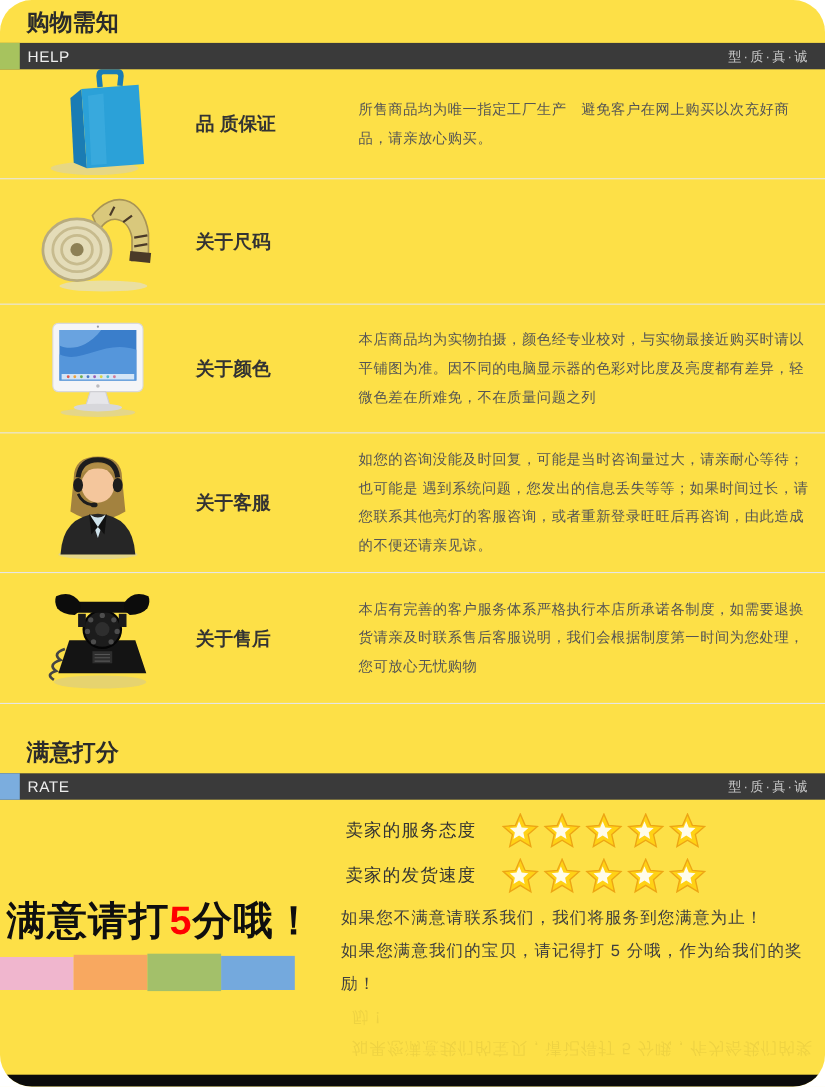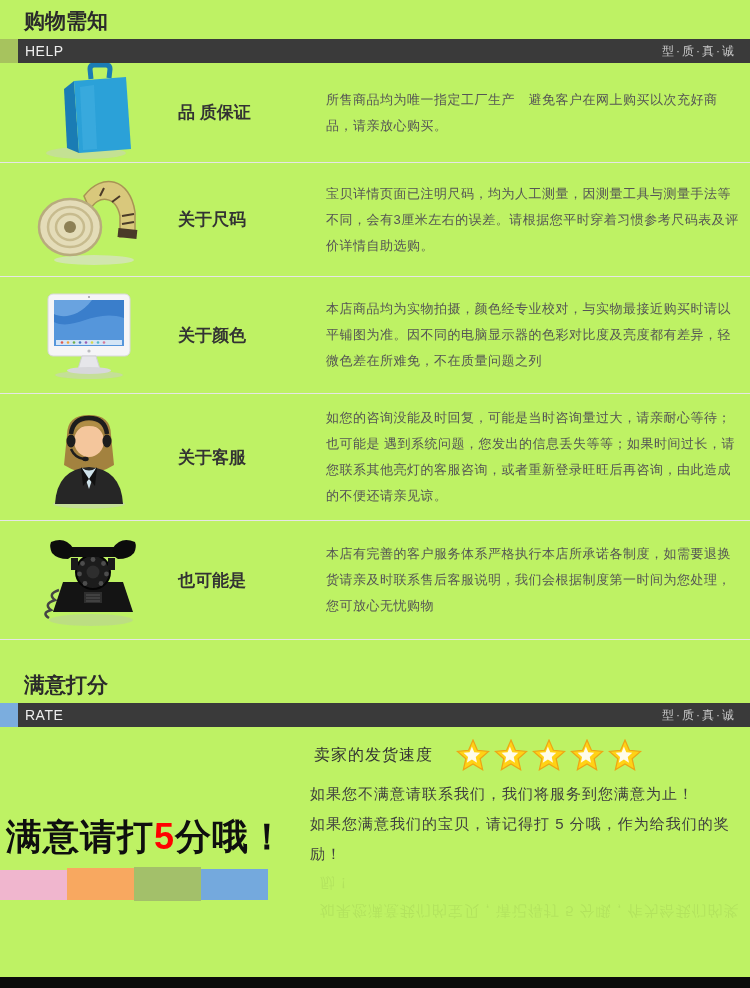--- a/index.html
+++ b/index.html
@@ -1,17 +1,17 @@
 <!DOCTYPE html>
 <html><head>
 <meta charset="utf-8">
 <style>
   html,body{margin:0;padding:0;background:#fff;}
   body{font-family:"Liberation Sans","DejaVu Sans",sans-serif;}
-  .page{width:750px;height:988px;background:#bef264;position:relative;overflow:hidden;}
+  .page{width:750px;height:988px;background:#fde047;position:relative;overflow:hidden;border-radius:29px;}
 
   
   .sec-title{font-size:21px;font-weight:bold;color:#2b2b2b;padding:7px 0 4px 24px;line-height:28px;}
   .sec-bar{height:24px;background:#3a3a3a;display:flex;align-items:center;position:relative;justify-content:space-between;}
   .sec-bar .accent{position:absolute;left:0;top:0;width:18px;height:100%;}
   .bar-label{color:#ededed;font-size:14px;margin-left:25px;letter-spacing:.5px;}
   .bar-right{margin-left:auto;margin-right:14px;color:#c9c9c9;font-size:12px;letter-spacing:2px;}
 
   
   .help-row{display:flex;align-items:center;border-bottom:1px solid #e6e6e6;box-sizing:border-box;}
@@ -75,21 +75,20 @@
           <path d="M52 24 C70 0 98 6 103 40 L103 62 L88 65 L88 44 C84 24 66 22 58 38 Z" fill="#d9c87c" stroke="#a89455" stroke-width="1.5"></path>
           <rect x="86" y="57" width="19" height="9" fill="#4a3a28" transform="rotate(6 95 61)"></rect>
           <path d="M90 44 l12 -2 M90 52 l12 -2 M80 30 l8 -6 M68 24 l4 -8" stroke="#4a3a28" stroke-width="2" fill="none"></path>
           <ellipse cx="38" cy="55" rx="31" ry="28" fill="#e4dcb8" stroke="#b8ab7d" stroke-width="2.5"></ellipse>
           <ellipse cx="38" cy="55" rx="22" ry="20" fill="none" stroke="#c7bb8e" stroke-width="2.5"></ellipse>
           <ellipse cx="38" cy="55" rx="14" ry="13" fill="none" stroke="#c7bb8e" stroke-width="2.5"></ellipse>
           <ellipse cx="38" cy="55" rx="6" ry="6" fill="#8d8055"></ellipse>
         </svg>
       </div>
       <div class="title-cell">关于尺码</div>
-      <div class="text-cell">宝贝详情页面已注明尺码，均为人工测量，因测量工具与测量手法等不同，会有3厘米左右的误差。请根据您平时穿着习惯参考尺码表及评价详情自助选购。</div>
     </div>
 
     <div class="help-row r2">
       <div class="icon-cell">
         <svg width="110" height="95" viewBox="0 0 110 95">
           <ellipse cx="55" cy="87" rx="34" ry="4" fill="#cccccc" opacity="0.5"></ellipse>
           <rect x="14" y="6" width="82" height="62" rx="5" fill="#f5f5f7" stroke="#d8d8dc"></rect>
           <rect x="20" y="12" width="70" height="46" fill="#3a7ecb"></rect>
           <path d="M20 58 L20 34 C40 44 60 20 90 30 L90 58 Z" fill="#5a9ade" opacity="0.85"></path>
           <path d="M20 12 L58 12 C44 30 28 30 20 26 Z" fill="#7db4e8" opacity="0.7"></path>
@@ -151,21 +150,21 @@
           <circle cx="56" cy="53.5" r="2.4" fill="#4d4d4d"></circle>
             <circle cx="50.5" cy="44" r="2.4" fill="#4d4d4d"></circle>
           <circle cx="53.5" cy="33.5" r="2.4" fill="#4d4d4d"></circle>
           <rect x="42" y="28" width="7" height="12" fill="#1a1a1a"></rect>
           <rect x="79" y="28" width="7" height="12" fill="#1a1a1a"></rect>
           <rect x="34" y="17" width="60" height="10" rx="5" fill="#0f0f0f"></rect>
           <path d="M22 12 Q36 6 44 18 Q46 25 39 29 Q28 29 23 23 Q20 17 22 12 Z" fill="#0c0c0c"></path>
           <path d="M106 12 Q92 6 84 18 Q82 25 89 29 Q100 29 105 23 Q108 17 106 12 Z" fill="#0c0c0c"></path>
         </svg>
       </div>
-      <div class="title-cell">也可能是</div>
+      <div class="title-cell">关于售后</div>
       <div class="text-cell">本店有完善的客户服务体系严格执行本店所承诺各制度，如需要退换货请亲及时联系售后客服说明，我们会根据制度第一时间为您处理，您可放心无忧购物</div>
     </div>
   </div>
 
   <div class="spacer"></div>
 
   <div>
     <div class="sec-title">满意打分</div>
     <div class="sec-bar" style="background: rgb(58, 58, 58);">
       <span class="accent" style="background: rgb(123, 173, 222);"></span>
@@ -181,20 +180,45 @@
         <div class="blocks" id="blocks">
             <div class="block" style="background: rgb(240, 182, 206);"></div>
             <div class="block" style="background: rgb(248, 168, 96);"></div>
             <div class="block" style="background: rgb(163, 192, 106);"></div>
             <div class="block" style="background: rgb(116, 169, 221);"></div>
           </div>
       </div>
 
       <div class="rate-right">
         <div class="rate-row">
+          <span class="rate-label">卖家的服务态度</span>
+          <span class="stars">
+              <svg width="34" height="33" viewBox="0 0 24 24">
+                <path d="M12 0.8 L15.2 8.2 L23.3 9 L17.2 14.3 L19 22.3 L12 18.1 L5 22.3 L6.8 14.3 L0.7 9 L8.8 8.2 Z" fill="#ffd215" stroke="#eda514" stroke-width="0.9"></path>
+                <path d="M11.2 5.5 L12.9 9.6 L17.3 10 L14 13 L14.9 17.2 L11.2 14.9 L7.5 17.2 L8.4 13 L5.1 10 L9.5 9.6 Z" fill="#fffef6" opacity="0.95"></path>
+              </svg>
+              <svg width="34" height="33" viewBox="0 0 24 24">
+                <path d="M12 0.8 L15.2 8.2 L23.3 9 L17.2 14.3 L19 22.3 L12 18.1 L5 22.3 L6.8 14.3 L0.7 9 L8.8 8.2 Z" fill="#ffd215" stroke="#eda514" stroke-width="0.9"></path>
+                <path d="M11.2 5.5 L12.9 9.6 L17.3 10 L14 13 L14.9 17.2 L11.2 14.9 L7.5 17.2 L8.4 13 L5.1 10 L9.5 9.6 Z" fill="#fffef6" opacity="0.95"></path>
+              </svg>
+              <svg width="34" height="33" viewBox="0 0 24 24">
+                <path d="M12 0.8 L15.2 8.2 L23.3 9 L17.2 14.3 L19 22.3 L12 18.1 L5 22.3 L6.8 14.3 L0.7 9 L8.8 8.2 Z" fill="#ffd215" stroke="#eda514" stroke-width="0.9"></path>
+                <path d="M11.2 5.5 L12.9 9.6 L17.3 10 L14 13 L14.9 17.2 L11.2 14.9 L7.5 17.2 L8.4 13 L5.1 10 L9.5 9.6 Z" fill="#fffef6" opacity="0.95"></path>
+              </svg>
+              <svg width="34" height="33" viewBox="0 0 24 24">
+                <path d="M12 0.8 L15.2 8.2 L23.3 9 L17.2 14.3 L19 22.3 L12 18.1 L5 22.3 L6.8 14.3 L0.7 9 L8.8 8.2 Z" fill="#ffd215" stroke="#eda514" stroke-width="0.9"></path>
+                <path d="M11.2 5.5 L12.9 9.6 L17.3 10 L14 13 L14.9 17.2 L11.2 14.9 L7.5 17.2 L8.4 13 L5.1 10 L9.5 9.6 Z" fill="#fffef6" opacity="0.95"></path>
+              </svg>
+              <svg width="34" height="33" viewBox="0 0 24 24">
+                <path d="M12 0.8 L15.2 8.2 L23.3 9 L17.2 14.3 L19 22.3 L12 18.1 L5 22.3 L6.8 14.3 L0.7 9 L8.8 8.2 Z" fill="#ffd215" stroke="#eda514" stroke-width="0.9"></path>
+                <path d="M11.2 5.5 L12.9 9.6 L17.3 10 L14 13 L14.9 17.2 L11.2 14.9 L7.5 17.2 L8.4 13 L5.1 10 L9.5 9.6 Z" fill="#fffef6" opacity="0.95"></path>
+              </svg>
+            </span>
+        </div>
+        <div class="rate-row">
           <span class="rate-label">卖家的发货速度</span>
           <span class="stars">
               <svg width="34" height="33" viewBox="0 0 24 24">
                 <path d="M12 0.8 L15.2 8.2 L23.3 9 L17.2 14.3 L19 22.3 L12 18.1 L5 22.3 L6.8 14.3 L0.7 9 L8.8 8.2 Z" fill="#ffd215" stroke="#eda514" stroke-width="0.9"></path>
                 <path d="M11.2 5.5 L12.9 9.6 L17.3 10 L14 13 L14.9 17.2 L11.2 14.9 L7.5 17.2 L8.4 13 L5.1 10 L9.5 9.6 Z" fill="#fffef6" opacity="0.95"></path>
               </svg>
               <svg width="34" height="33" viewBox="0 0 24 24">
                 <path d="M12 0.8 L15.2 8.2 L23.3 9 L17.2 14.3 L19 22.3 L12 18.1 L5 22.3 L6.8 14.3 L0.7 9 L8.8 8.2 Z" fill="#ffd215" stroke="#eda514" stroke-width="0.9"></path>
                 <path d="M11.2 5.5 L12.9 9.6 L17.3 10 L14 13 L14.9 17.2 L11.2 14.9 L7.5 17.2 L8.4 13 L5.1 10 L9.5 9.6 Z" fill="#fffef6" opacity="0.95"></path>
               </svg>

